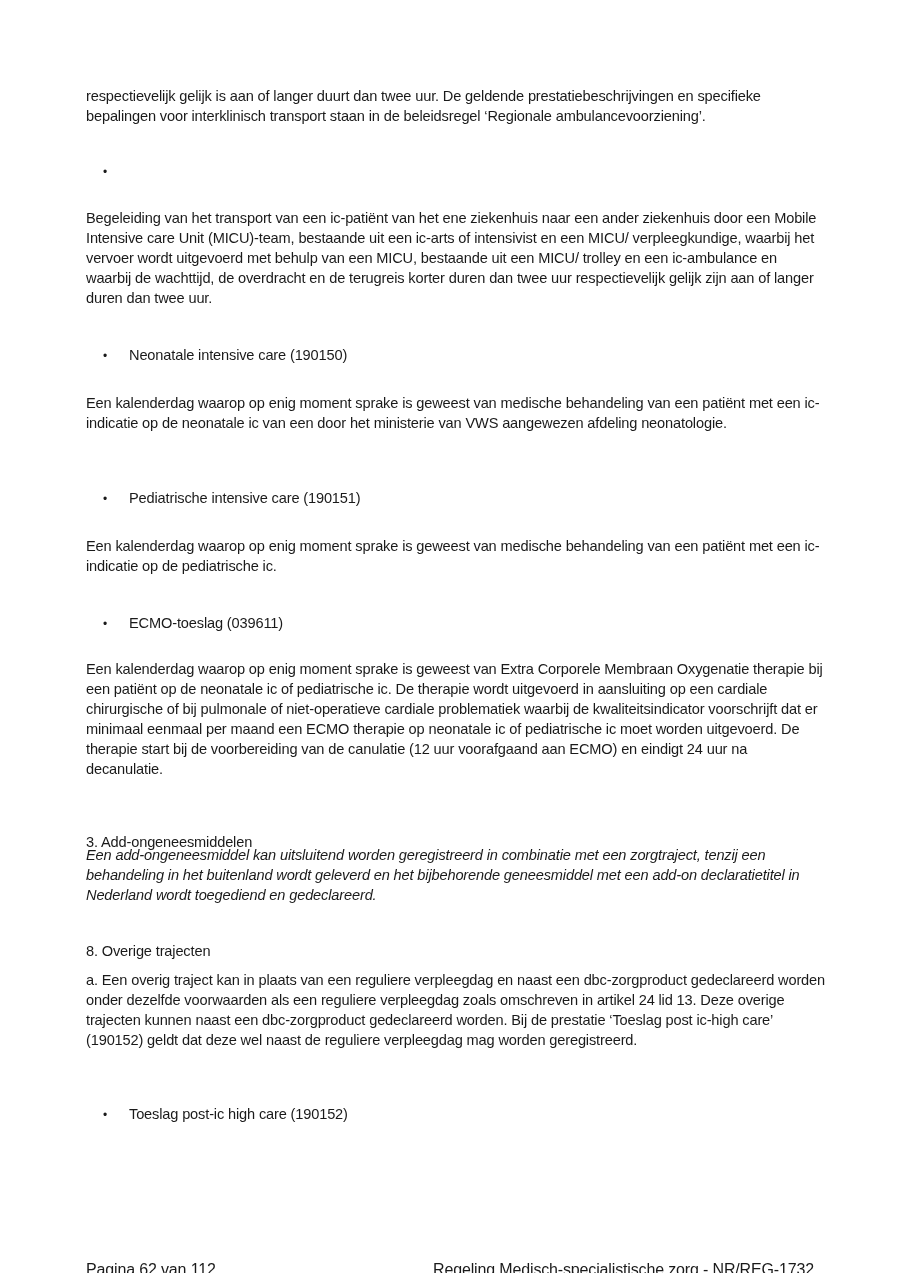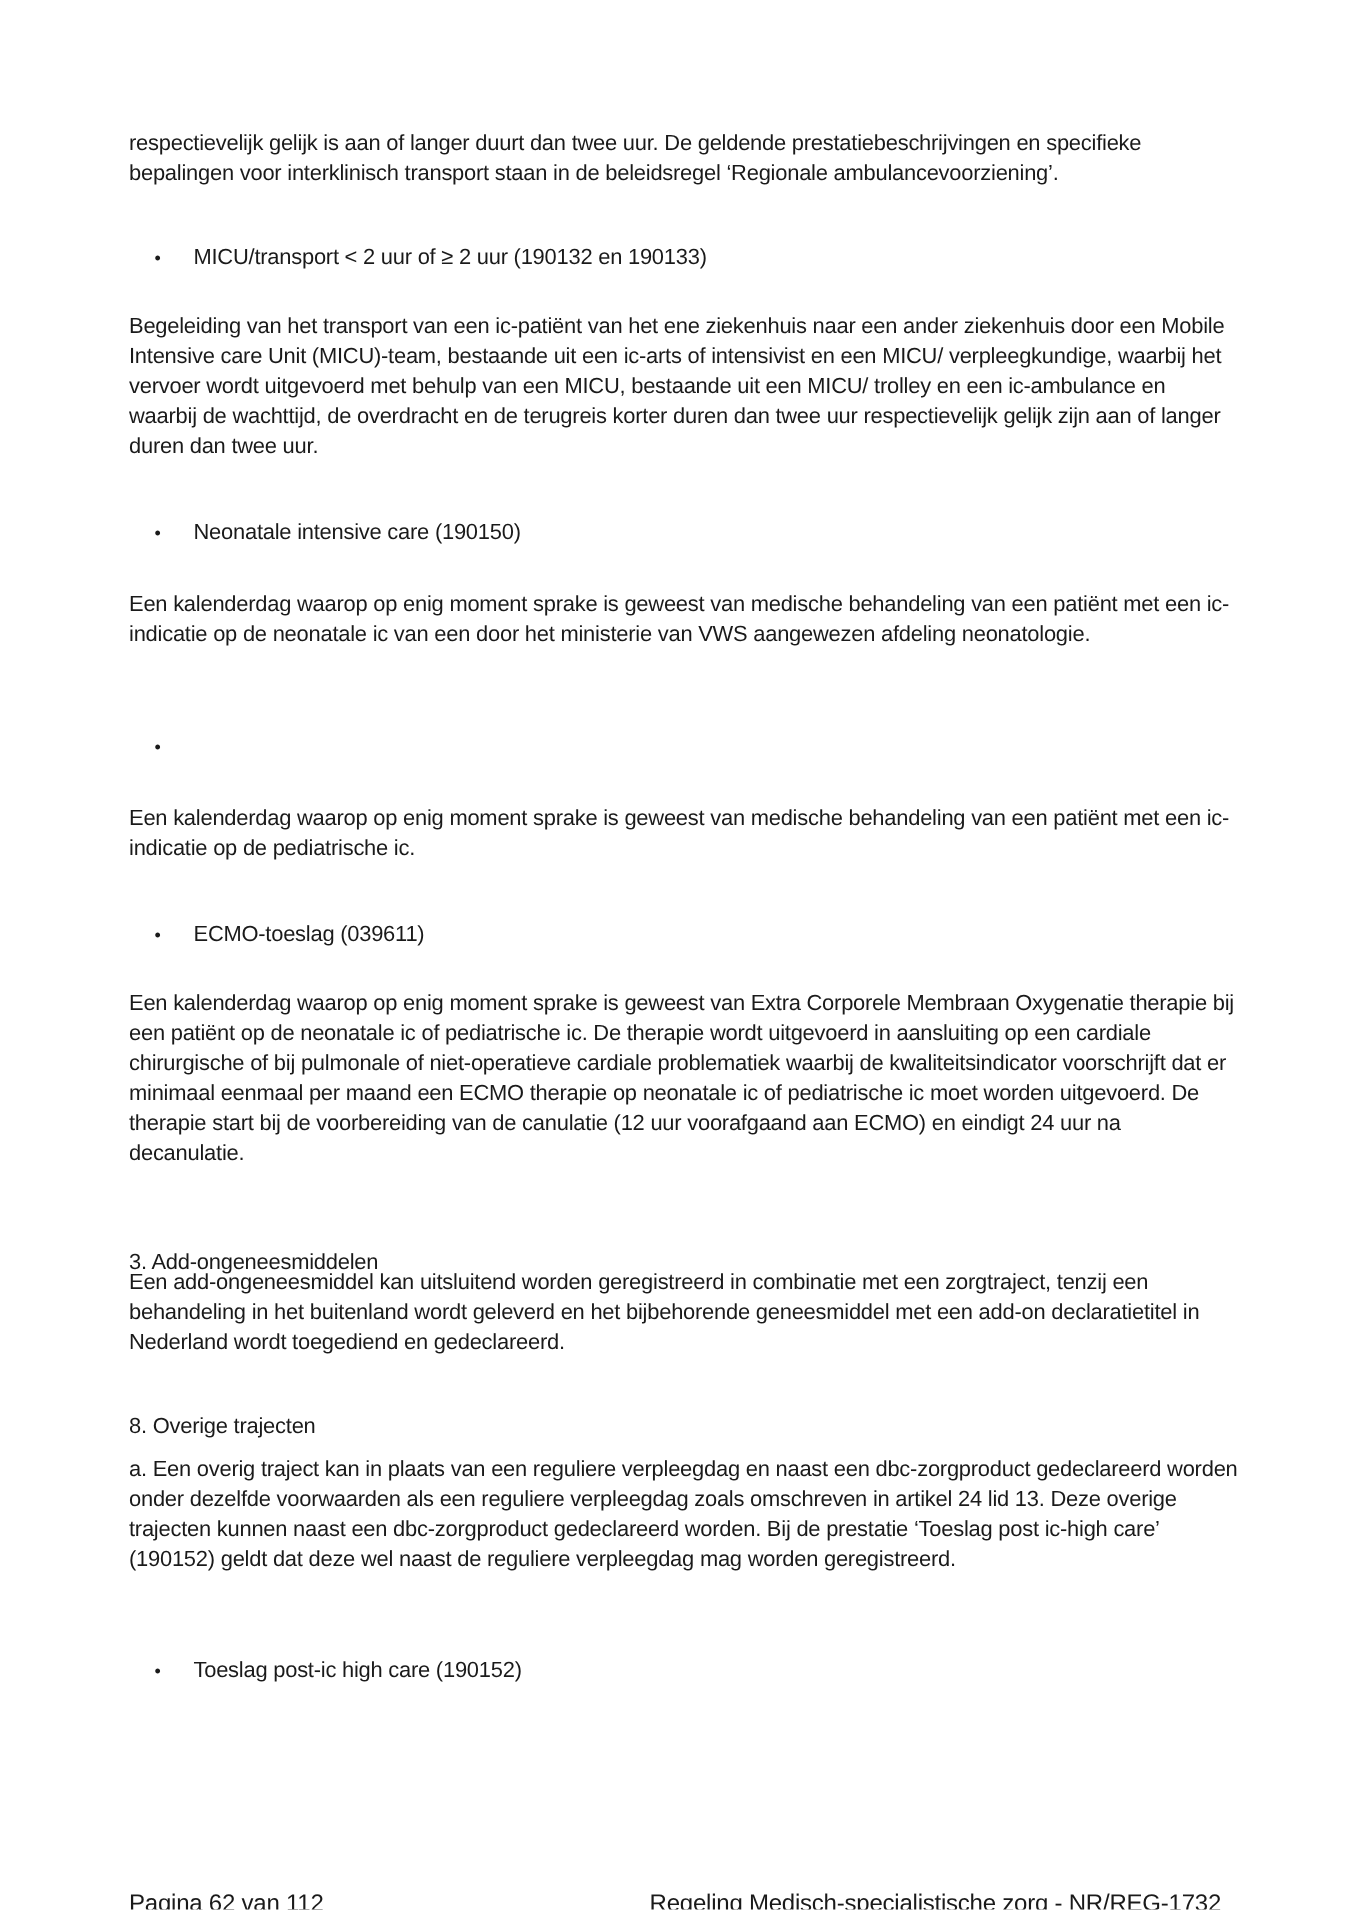--- a/index.html
+++ b/index.html
@@ -57,48 +57,48 @@
   </style>
 </head>
 <body>
 
 <div class="page">
 
   <p class="p" style="top:86px;">respectievelijk gelijk is aan of langer duurt dan twee uur. De geldende prestatiebeschrijvingen en specifieke bepalingen voor interklinisch transport staan in de beleidsregel ‘Regionale ambulancevoorziening’.</p>
 
   <div class="bullet" style="top:162px;">
     <span class="dot">•</span>
-    <span>MICU/transport &lt; 2 uur of ≥ 2 uur (190132 en 190133)</span>
   </div>
 
   <p class="p" style="top:208px;">Begeleiding van het transport van een ic-patiënt van het ene ziekenhuis naar een ander ziekenhuis door een Mobile Intensive care Unit (MICU)-team, bestaande uit een ic-arts of intensivist en een MICU/ verpleegkundige, waarbij het vervoer wordt uitgevoerd met behulp van een MICU, bestaande uit een MICU/ trolley en een ic-ambulance en waarbij de wachttijd, de overdracht en de terugreis korter duren dan twee uur respectievelijk gelijk zijn aan of langer duren dan twee uur.</p>
 
   <div class="bullet" style="top:345px;">
     <span class="dot">•</span>
     <span>Neonatale intensive care (190150)</span>
   </div>
 
   <p class="p" style="top:393px;">Een kalenderdag waarop op enig moment sprake is geweest van medische behandeling van een patiënt met een ic-indicatie op de neonatale ic van een door het ministerie van VWS aangewezen afdeling neonatologie.</p>
 
   <div class="bullet" style="top:488px;">
     <span class="dot">•</span>
+    <span>Pediatrische intensive care (190151)</span>
   </div>
 
   <p class="p" style="top:536px;">Een kalenderdag waarop op enig moment sprake is geweest van medische behandeling van een patiënt met een ic-indicatie op de pediatrische ic.</p>
 
   <div class="bullet" style="top:613px;">
     <span class="dot">•</span>
     <span>ECMO-toeslag (039611)</span>
   </div>
 
   <p class="p" style="top:659px;">Een kalenderdag waarop op enig moment sprake is geweest van Extra Corporele Membraan Oxygenatie therapie bij een patiënt op de neonatale ic of pediatrische ic. De therapie wordt uitgevoerd in aansluiting op een cardiale chirurgische of bij pulmonale of niet-operatieve cardiale problematiek waarbij de kwaliteitsindicator voorschrijft dat er minimaal eenmaal per maand een ECMO therapie op neonatale ic of pediatrische ic moet worden uitgevoerd. De therapie start bij de voorbereiding van de canulatie (12 uur voorafgaand aan ECMO) en eindigt 24 uur na decanulatie.</p>
 
   <div class="heading" style="top:816px;margin-top:16px;">3. Add-ongeneesmiddelen</div>
 
-  <p class="p" style="top:845px;">Een add-ongeneesmiddel kan uitsluitend worden geregistreerd in combinatie met een zorgtraject, tenzij een behandeling in het buitenland wordt geleverd en het bijbehorende geneesmiddel met een add-on declaratietitel in Nederland wordt toegediend en gedeclareerd.</p>
+  <p class="p" style="top:845px;font-style:italic;">Een add-ongeneesmiddel kan uitsluitend worden geregistreerd in combinatie met een zorgtraject, tenzij een behandeling in het buitenland wordt geleverd en het bijbehorende geneesmiddel met een add-on declaratietitel in Nederland wordt toegediend en gedeclareerd.</p>
 
   <div class="heading" style="top:941px;">8. Overige trajecten</div>
 
   <p class="p" style="top:970px;">a. Een overig traject kan in plaats van een reguliere verpleegdag en naast een dbc-zorgproduct gedeclareerd worden onder dezelfde voorwaarden als een reguliere verpleegdag zoals omschreven in artikel 24 lid 13. Deze overige trajecten kunnen naast een dbc-zorgproduct gedeclareerd worden. Bij de prestatie ‘Toeslag post ic-high care’ (190152) geldt dat deze wel naast de reguliere verpleegdag mag worden geregistreerd.</p>
 
 
   <div class="bullet" style="top:1104px;">
     <span class="dot">•</span>
     <span>Toeslag post-ic high care (190152)</span>
   </div>

